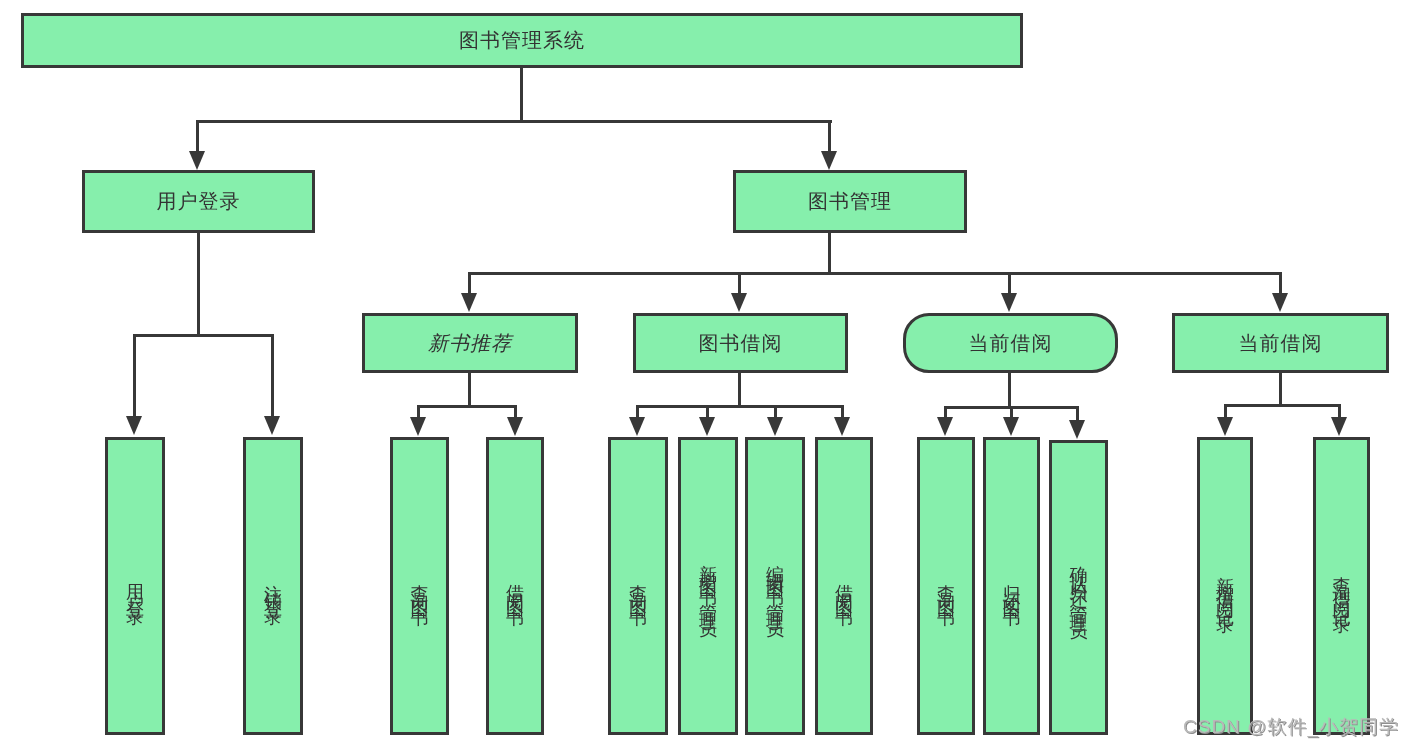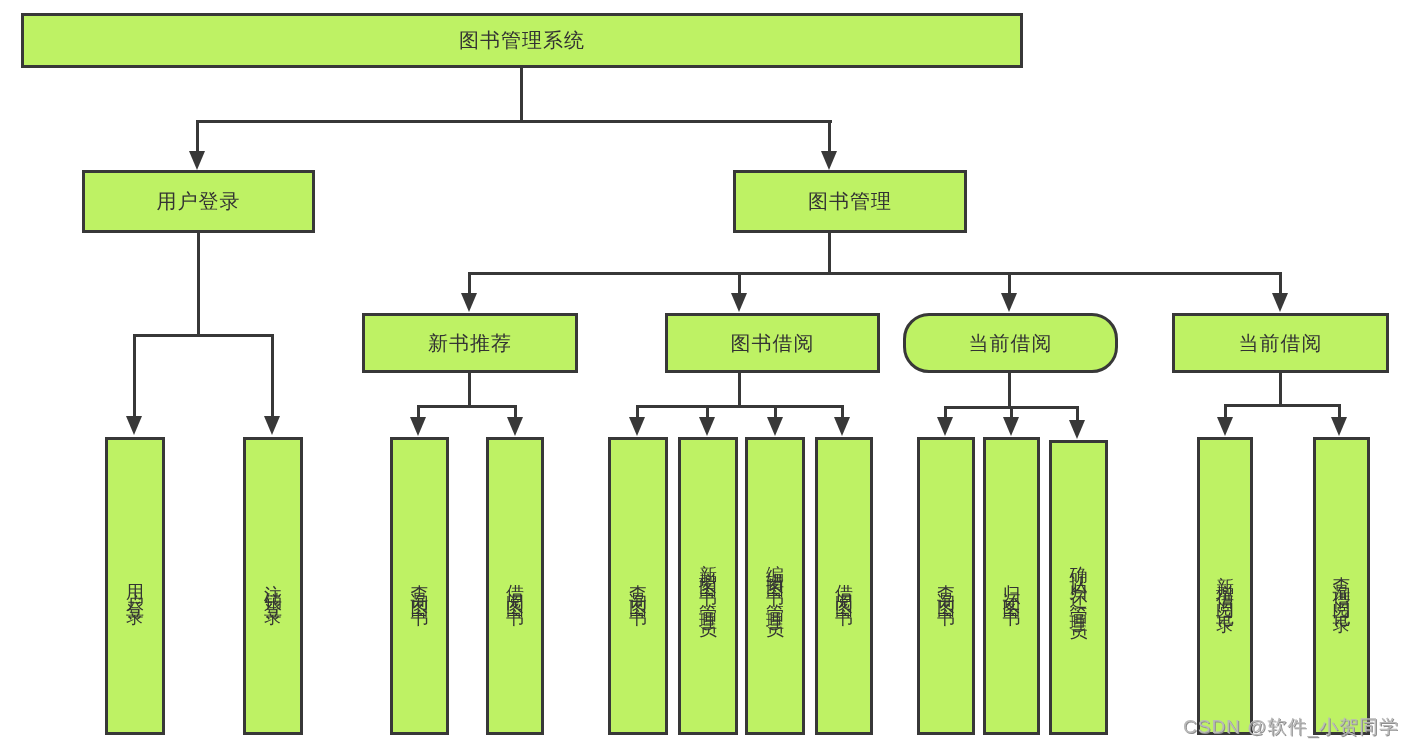--- a/index.html
+++ b/index.html
@@ -3,21 +3,21 @@
 <meta charset="utf-8">
 <style>
   html,body{margin:0;padding:0;}
   body{
     width:1405px;height:747px;position:relative;background:#ffffff;
     font-family:"Liberation Sans","DejaVu Sans",sans-serif;
     overflow:hidden;
   }
   .box{
     position:absolute;box-sizing:border-box;
-    border:3px solid #383838;background:#bef264;
+    border:3px solid #383838;background:#86efac;
     display:flex;align-items:center;justify-content:center;
     color:#333333;
   }
   .h-label{font-size:20px;letter-spacing:1px;}
   .vbox{
     writing-mode:vertical-rl;text-orientation:upright;
     font-size:18px;letter-spacing:8px;line-height:1;
     text-align:center;
   }
   .vline,.hline{position:absolute;background:#383838;}
@@ -66,24 +66,24 @@
 <div class="hline" style="left:468px;top:272px;width:814px;height:3px;"></div>
 <div class="vline" style="left:468px;top:272px;width:3px;height:23px;"></div>
 <div class="arrow" style="left:461px;top:293px;"></div>
 <div class="vline" style="left:738px;top:272px;width:3px;height:23px;"></div>
 <div class="arrow" style="left:731px;top:293px;"></div>
 <div class="vline" style="left:1008px;top:272px;width:3px;height:23px;"></div>
 <div class="arrow" style="left:1001px;top:293px;"></div>
 <div class="vline" style="left:1279px;top:272px;width:3px;height:23px;"></div>
 <div class="arrow" style="left:1272px;top:293px;"></div>
 
-<div class="box h-label" style="left:362px;top:313px;width:216px;height:60px;">
+<div class="box h-label" style="left:362px;top:313px;width:216px;height:60px;font-style:italic;">
   <span>新书推荐</span>
 </div>
-<div class="box h-label" style="left:633px;top:313px;width:215px;height:60px;margin-left:32px;">
+<div class="box h-label" style="left:633px;top:313px;width:215px;height:60px;">
   <span>图书借阅</span>
 </div>
 <div class="box h-label" style="left:903px;top:313px;width:215px;height:60px;border-radius:26px;">
   <span>当前借阅</span>
 </div>
 <div class="box h-label" style="left:1172px;top:313px;width:217px;height:60px;">
   <span>当前借阅</span>
 </div>
 
 <div class="vline" style="left:468px;top:373px;width:3px;height:35px;"></div>

